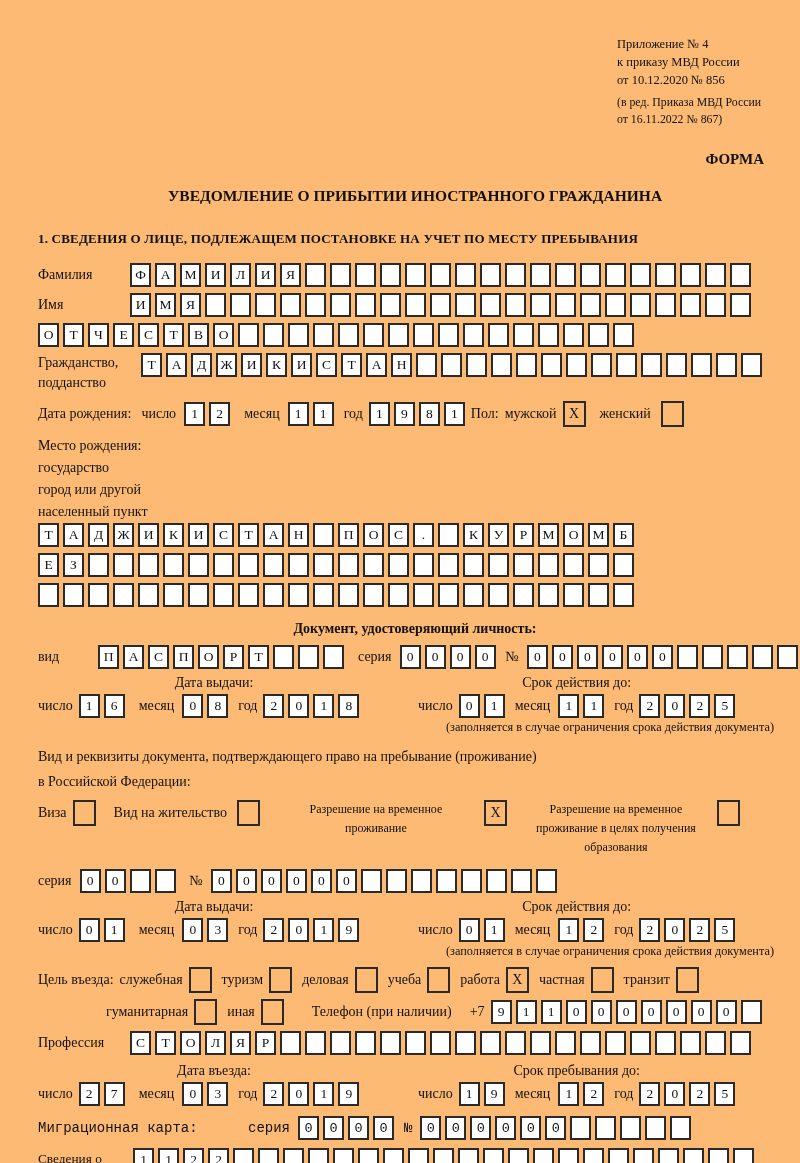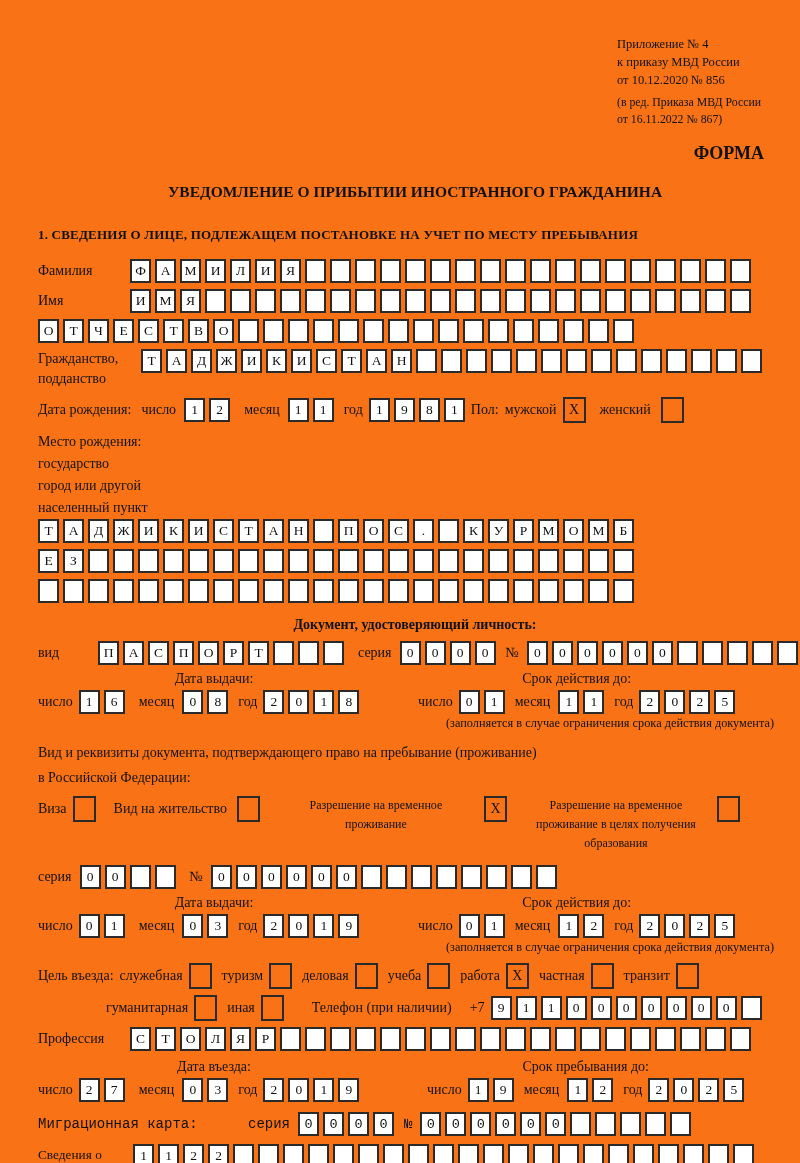--- a/index.html
+++ b/index.html
@@ -1,25 +1,25 @@
 <!DOCTYPE html>
 <html><head>
 <meta charset="utf-8">
 <style>
   html,body { margin:0; padding:0; background:#fff; }
   .page {
     width:800px; height:1163px; box-sizing:border-box;
     padding:36px 8px 0 38px;
     font-family:"Liberation Serif","DejaVu Serif",serif;
-    font-size:14px; color:#111; overflow:hidden; background:#f97316;
+    font-size:14px; color:#111; overflow:hidden; background:#fdba74;
   }
   
   .annex { margin-left:579px; font-size:12.5px; line-height:1.42; }
   .annex .amend { font-size:11.8px; margin-top:5px; line-height:1.4; }
-  .forma { text-align:right; padding-right:28px; font-weight:bold; font-size:18px; margin-top:16px; }
+  .forma { text-align:right; padding-right:28px; font-weight:bold; font-size:15px; margin-top:24px; }
   .title { text-align:center; font-weight:bold; font-size:15.5px; line-height:1.6; margin-top:16px; }
   .blank-line { display:inline-block; width:56px; border-bottom:2px solid #222; margin-left:10px; vertical-align:baseline; }
   .section-title { font-weight:bold; font-size:13px; margin-top:22px; margin-bottom:16px; letter-spacing:0.2px; }
   
   .frow { display:flex; align-items:center; margin-bottom:6px; }
   .frow.top { align-items:flex-start; }
   .lbl { flex:none; }
   .lbl2 { flex:none; line-height:20px; }
   .w-name { width:92px; }
   .w-patr { width:119px; }
@@ -589,21 +589,21 @@
         <div class="cell"></div>
         <div class="cell"></div>
         <div class="cell"></div>
         <div class="cell"></div>
         <div class="cell"></div>
         <div class="cell"></div>
         <div class="cell"></div>
       </div>
   </div>
 
-  <div class="dates" style="margin-top:8px;gap:9px;">
+  <div class="dates" style="margin-top:8px;">
     <div class="dcol-l">
       <div class="dhead">Дата въезда:</div>
       <div class="dline">
         <span class="lbl mr6">число</span>
         <div class="cells">
             <div class="cell">2</div>
             <div class="cell">7</div>
           </div>
         <span class="lbl ml14 mr8">месяц</span>
         <div class="cells">

